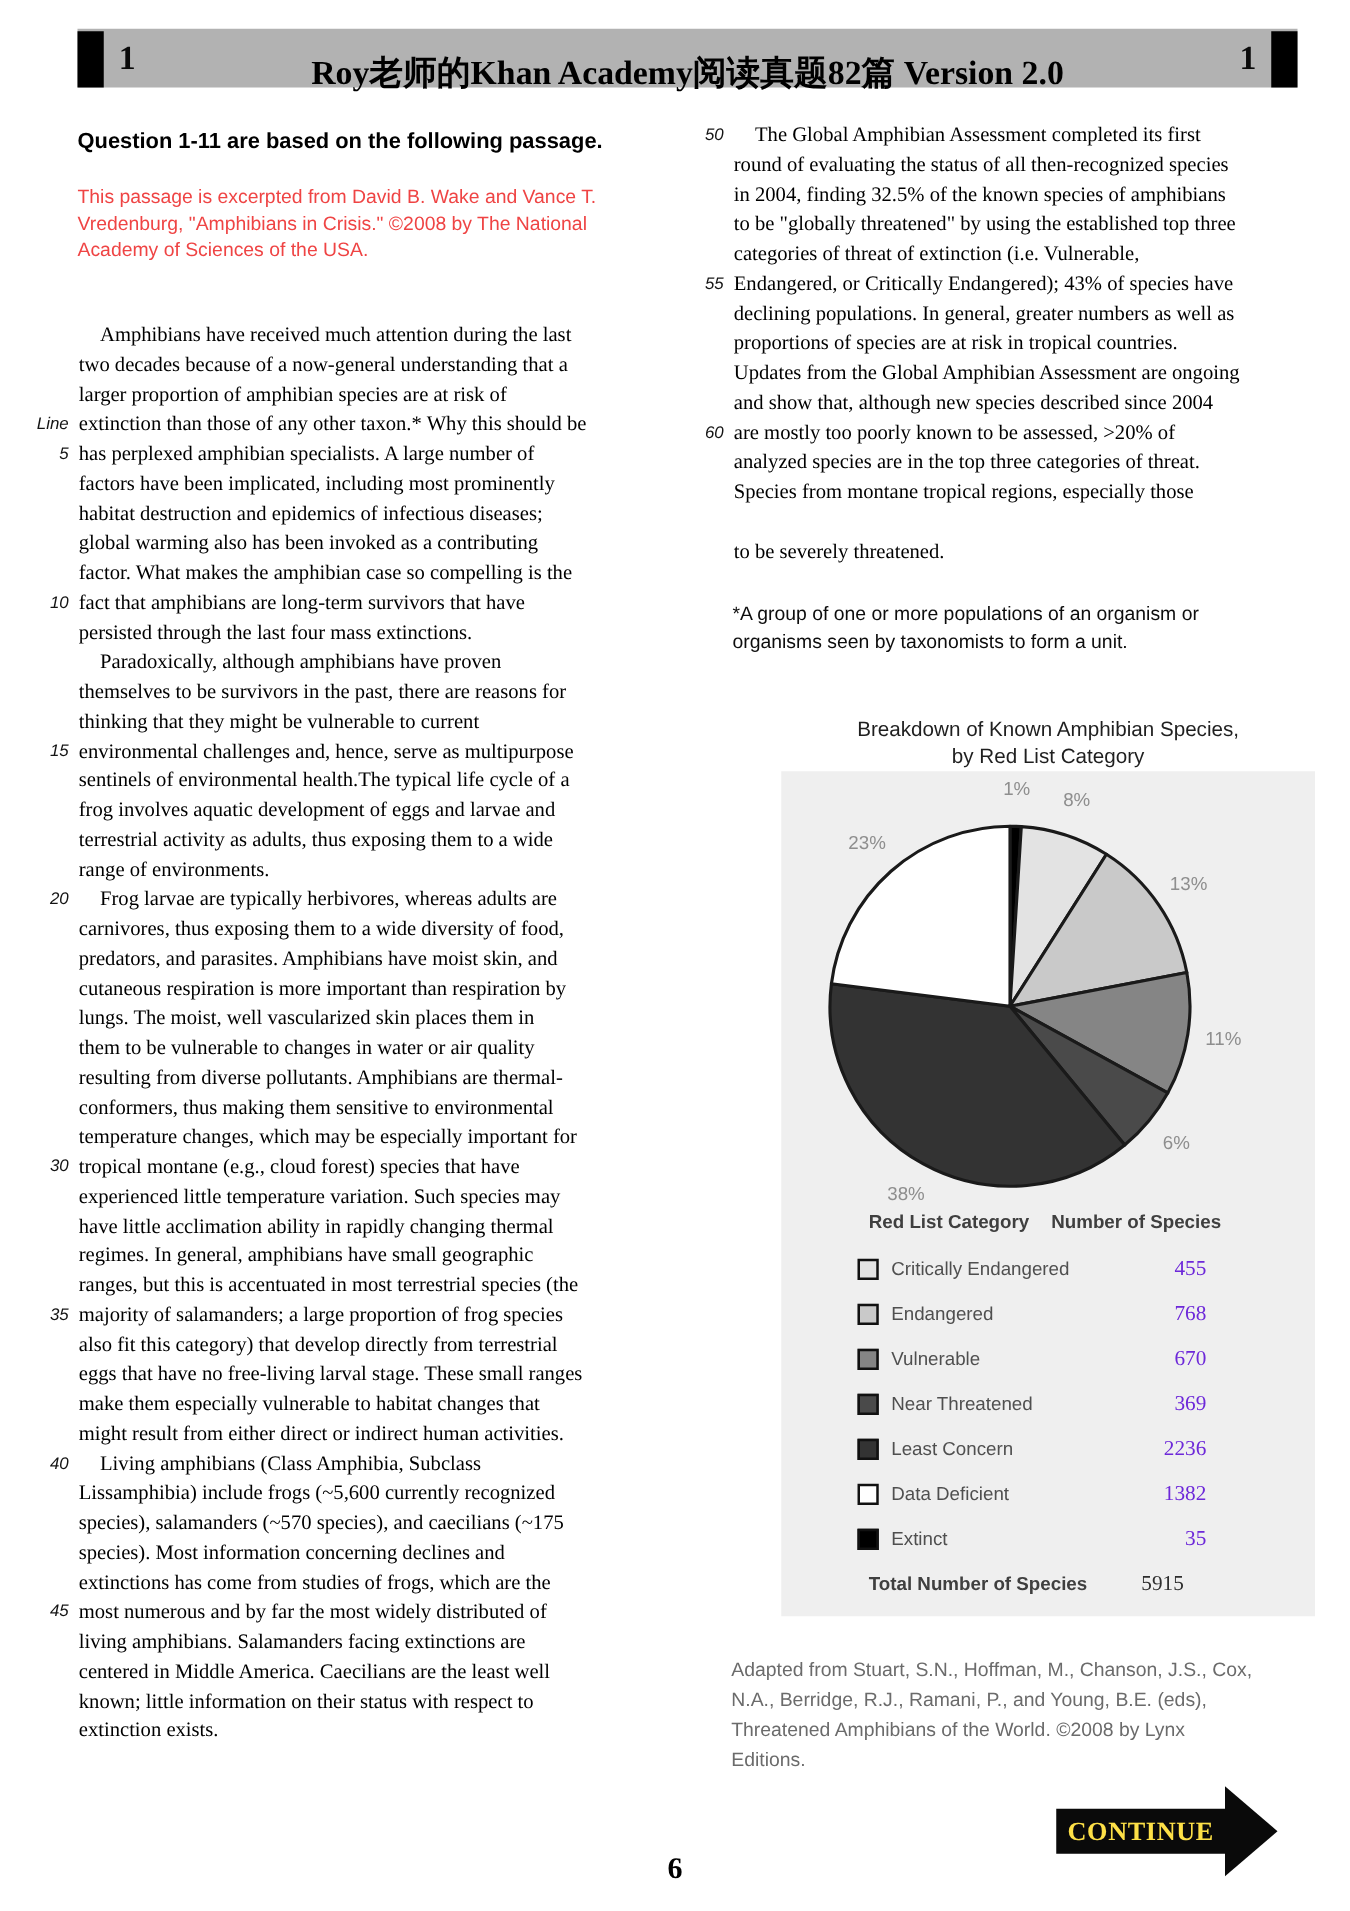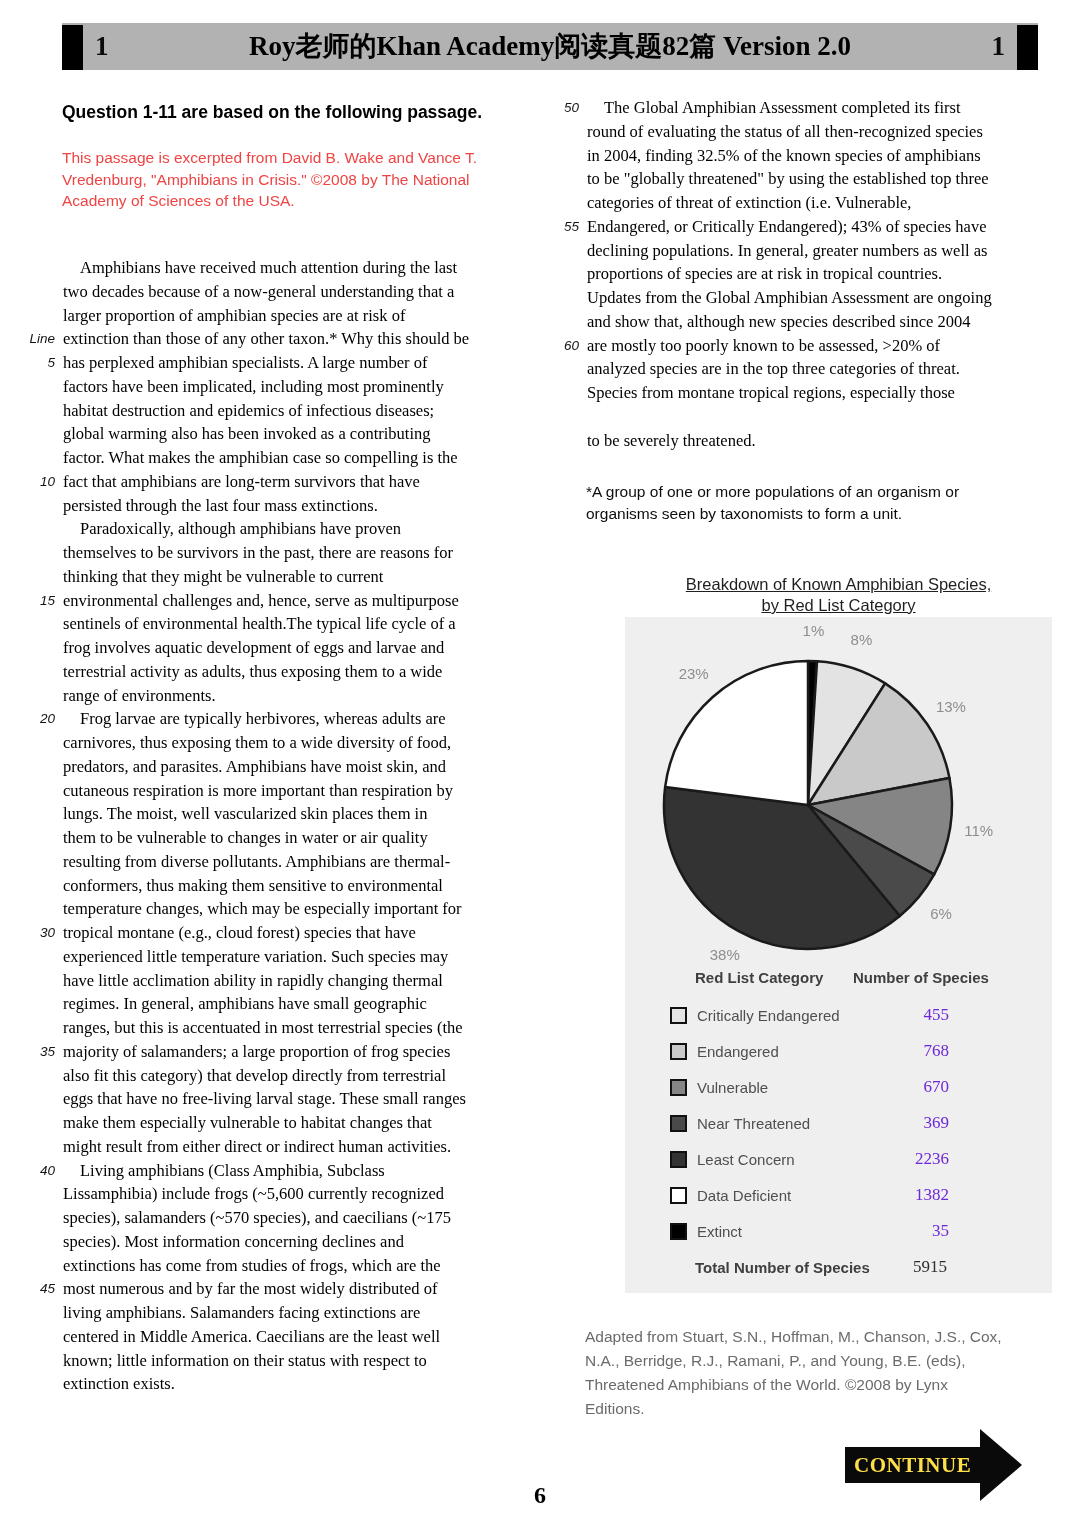--- a/index.html
+++ b/index.html
@@ -5,21 +5,21 @@
   html,body{margin:0;padding:0;background:#fff;}
   body{width:1080px;height:1529px;position:relative;font-family:"Liberation Serif",serif;}
   .page{position:absolute;inset:0;background:#fff;overflow:hidden;}
 
   
   .hdr{position:absolute;left:62px;top:23px;width:976px;height:47px;background:#b2b2b2;}
   .hdr-sq{position:absolute;top:2px;width:21px;height:45px;background:#000;}
   .hdr-sq.l{left:0;} .hdr-sq.r{right:0;}
   .hdr-num{position:absolute;top:0;font:bold 27px/47px "Liberation Serif",serif;color:#0a0a0a;}
   .hdr-num.l{left:33px;} .hdr-num.r{right:33px;}
-  .hdr-title{position:absolute;left:0;right:0;top:0;text-align:center;
+  .hdr-title{position:absolute;left:0;right:0;top:12px;text-align:center;
     font:bold 27px/47px "Liberation Serif","DejaVu Serif",serif;color:#000;}
 
   
   .q-heading{position:absolute;left:62px;top:102px;font:bold 17.5px "Liberation Sans",sans-serif;color:#000;}
   .source{position:absolute;left:62px;top:147px;width:505px;}
   .source div{font:15.5px/21.5px "Liberation Sans",sans-serif;color:#ef4444;}
 
   
   .passage{position:absolute;}
   .passage.left{left:0;top:256px;width:556px;}
@@ -29,29 +29,29 @@
     font:italic 13.5px/23.75px "Liberation Sans",sans-serif;color:#141414;}
   .ptxt{font:16.5px/23.75px "Liberation Serif",serif;color:#000;}
   .ind .ptxt{text-indent:17px;}
 
   
   .footnote{position:absolute;left:586px;top:481px;width:480px;}
   .footnote div{font:15.5px/22px "Liberation Sans",sans-serif;color:#0d0d0d;}
 
   
   .chart-title{position:absolute;left:625px;top:574px;width:427px;text-align:center;
-    font:16.5px/21px "Liberation Sans",sans-serif;color:#1f1f1f;text-decoration:underline;}
+    font:16.5px/21px "Liberation Sans",sans-serif;color:#1f1f1f;}
   .chart-panel{position:absolute;left:625px;top:617px;width:427px;height:676px;background:#efefef;}
   .pie-svg{position:absolute;left:0;top:0;}
   .pct-label{font:15px "Liberation Sans",sans-serif;fill:#8e8e8e;}
 
   .leg-head{position:absolute;font:bold 15px "Liberation Sans",sans-serif;color:#3f3f3f;}
   .leg-head.c1{left:70px;top:352px;}
-  .leg-head.c2{left:228px;top:352px;text-align:right;}
-  .leg-row{position:absolute;left:2px;width:427px;height:20px;}
+  .leg-head.c2{left:216px;top:352px;text-align:right;}
+  .leg-row{position:absolute;left:18px;width:427px;height:20px;}
   .leg-sw{position:absolute;left:43px;top:1px;width:17px;height:17px;box-sizing:border-box;border:2.5px solid #111;}
   .leg-lab{position:absolute;left:70px;top:0;font:15px/20px "Liberation Sans",sans-serif;color:#4f4f4f;}
   .leg-num{position:absolute;left:232px;top:-1px;width:90px;text-align:right;
     font:17px/20px "Liberation Serif",serif;color:#6d28d9;}
   .leg-total-lab{position:absolute;left:70px;top:641px;font:bold 15px/20px "Liberation Sans",sans-serif;color:#3f3f3f;}
   .leg-total-num{position:absolute;left:232px;top:640px;width:90px;text-align:right;
     font:17px/20px "Liberation Serif",serif;color:#2e2e2e;}
 
   
   .credit{position:absolute;left:585px;top:1325px;width:480px;}

